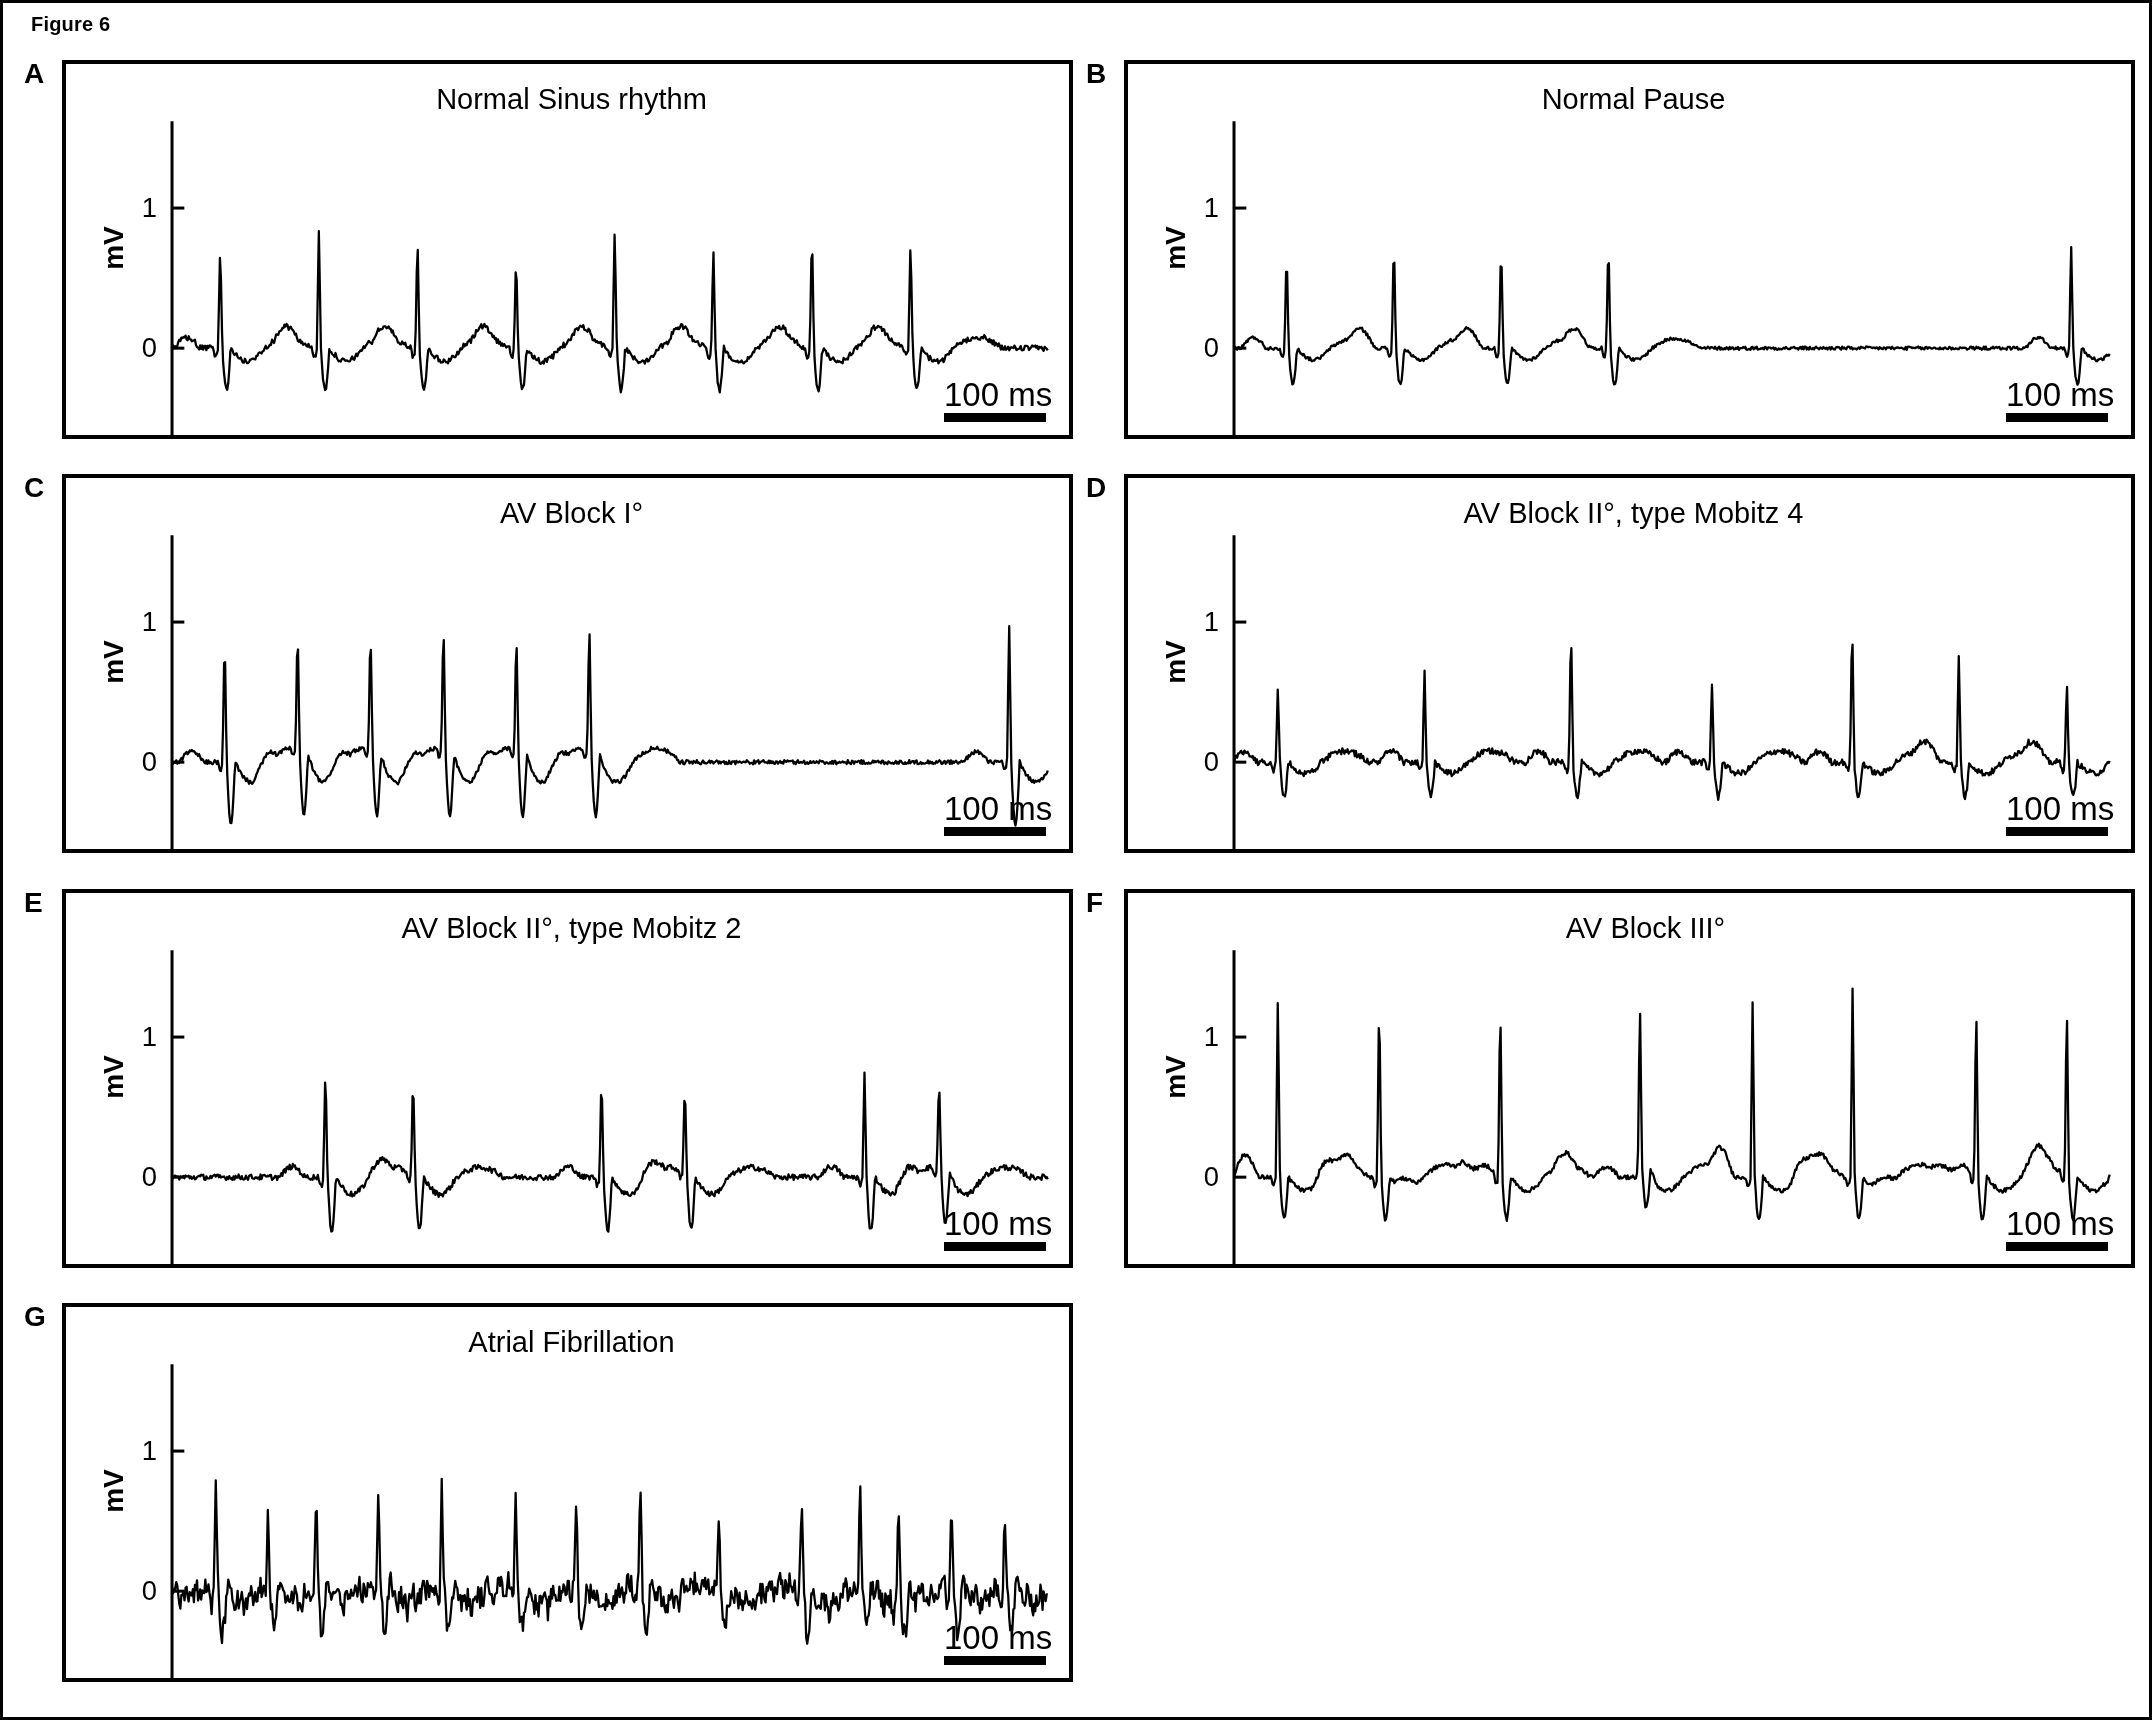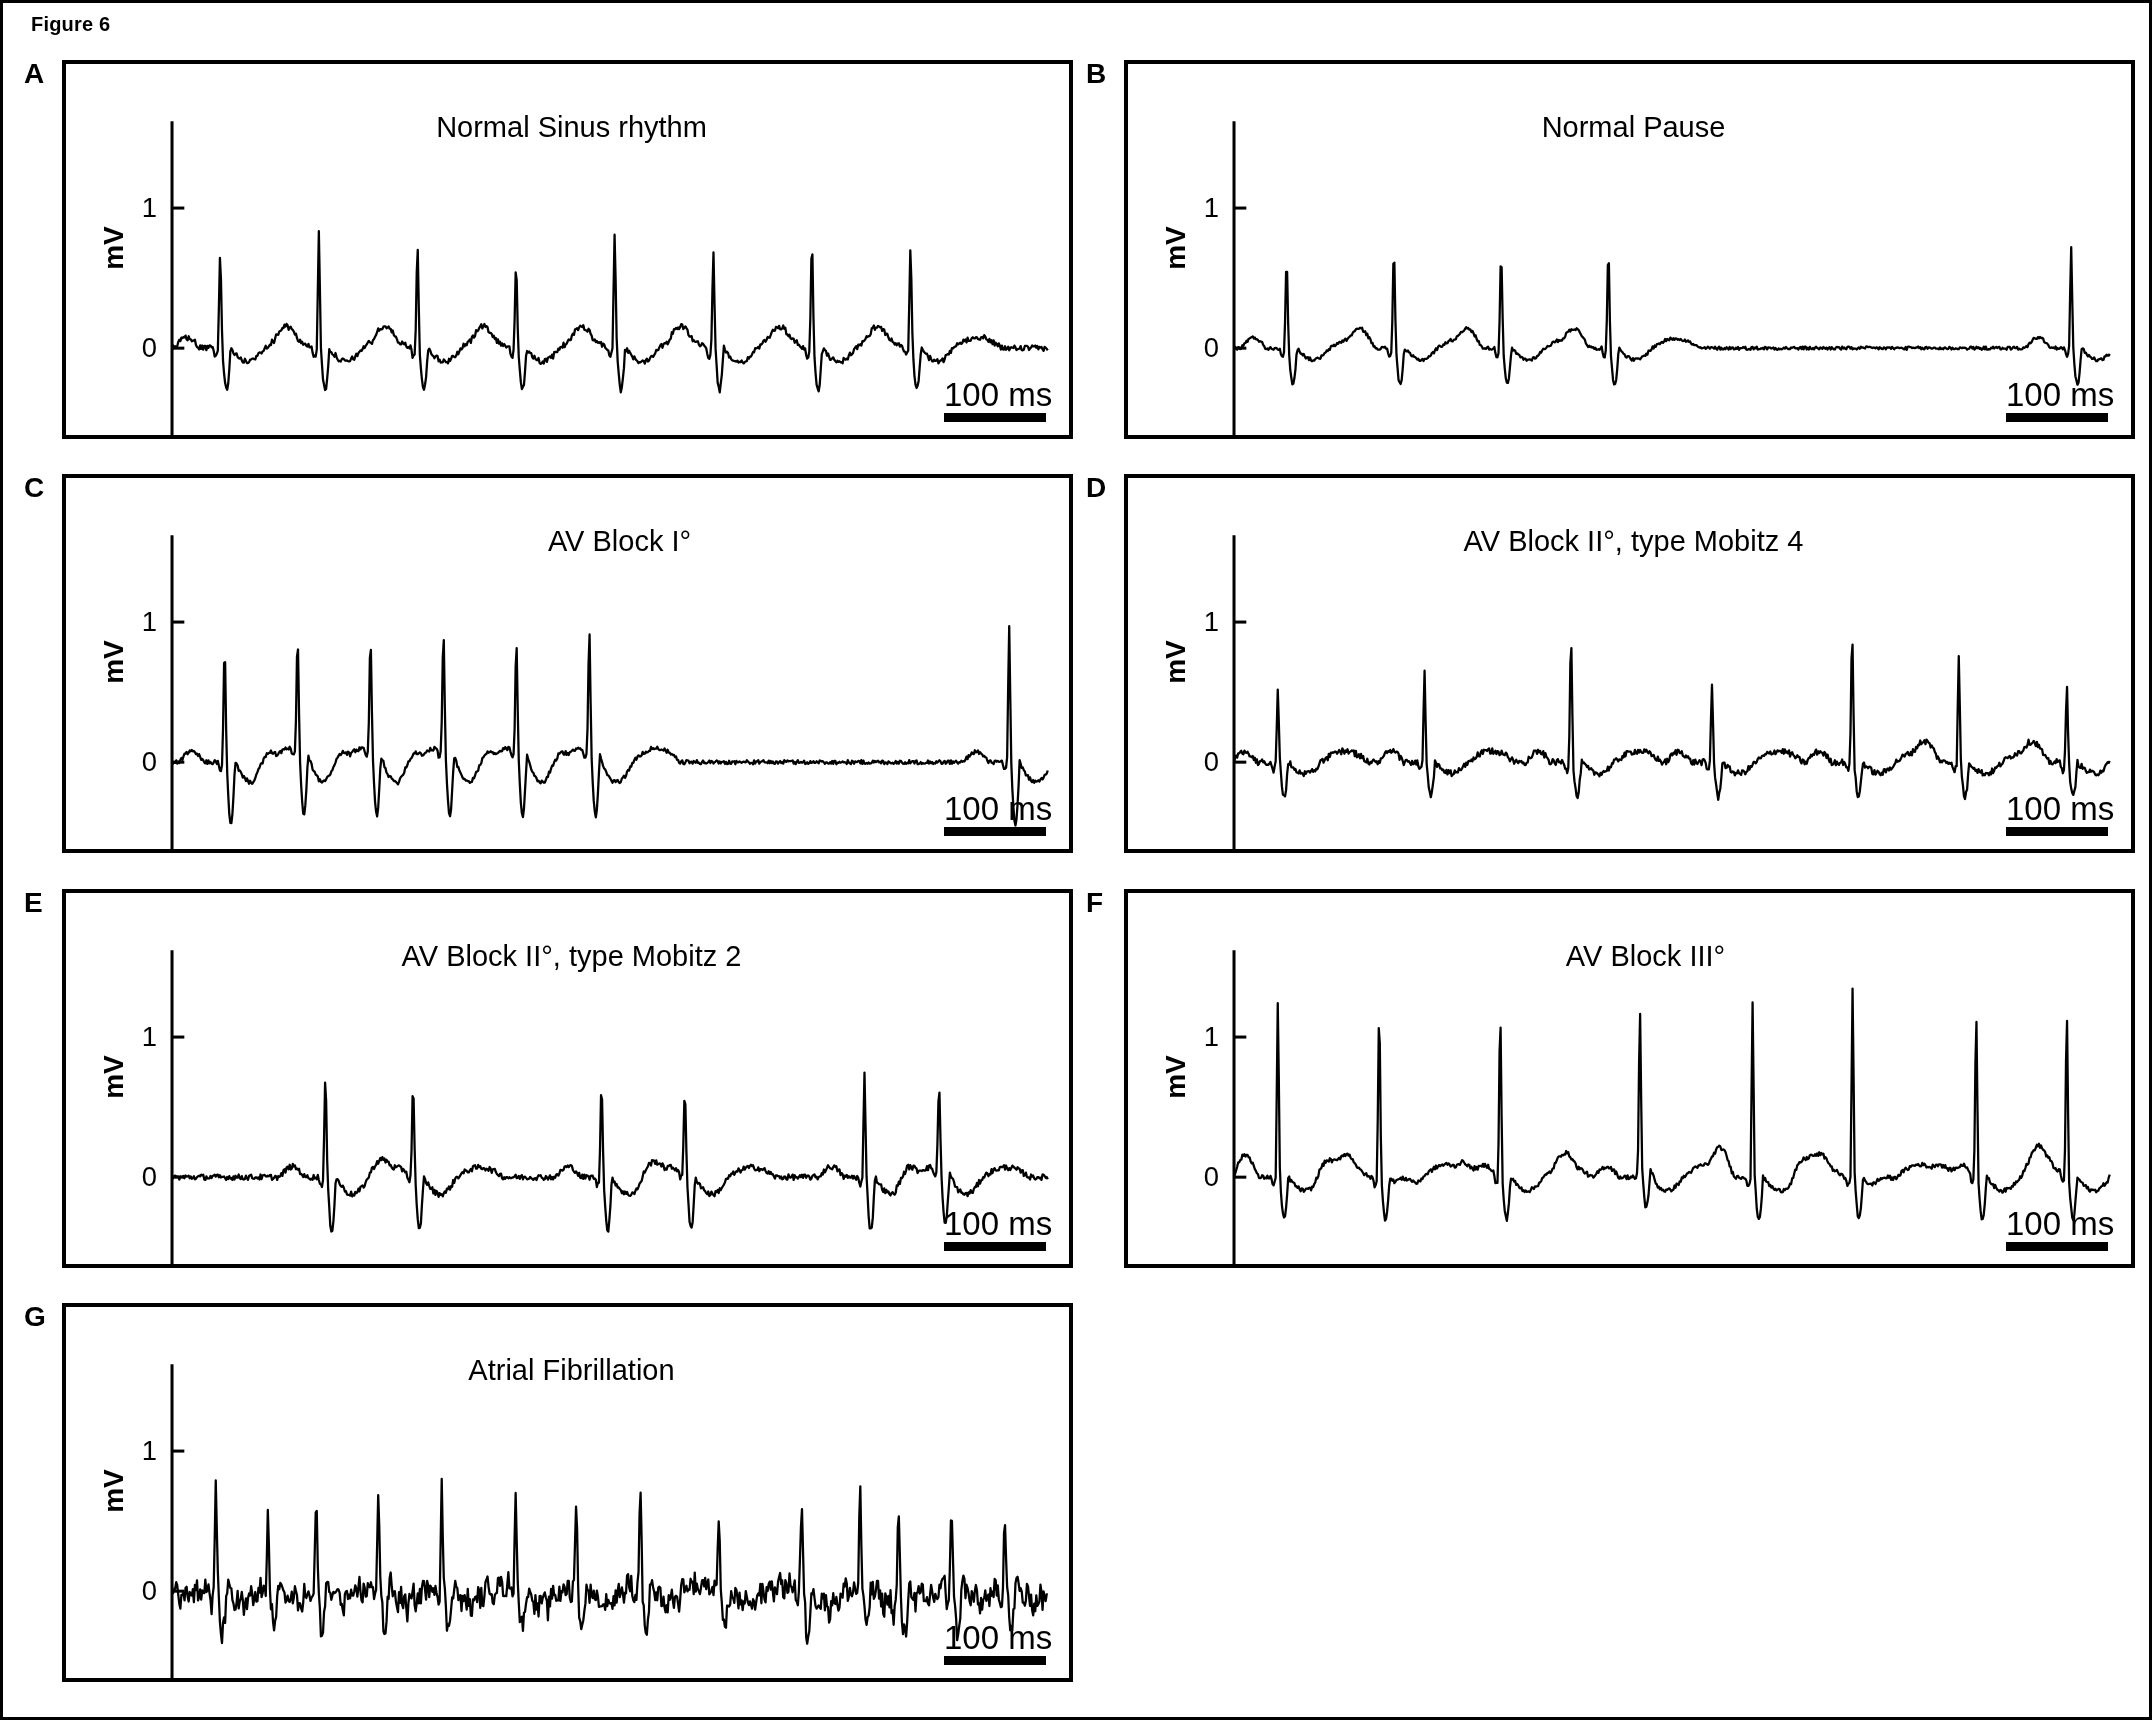--- a/index.html
+++ b/index.html
@@ -63,21 +63,20 @@
     top: 0;
   }
 
   .panel-title {
     position: absolute;
     text-align: center;
     font-size: 29px;
     font-weight: normal;
     white-space: nowrap;
     line-height: 1;
-    margin-top: 28px;
   }
 
   .axis-label-mv {
     position: absolute;
     font-size: 28px;
     font-weight: bold;
     transform: rotate(-90deg);
     transform-origin: 50% 50%;
     line-height: 1;
   }
@@ -151,21 +150,21 @@
       </div>
       <div class="panel-wrap" style="left: 21px; top: 471px;">
         <div class="panel-letter">C</div>
         <div class="panel-box" style="width: 1011px; height: 379px;">
           <svg class="panel-svg" width="1011" height="379" viewBox="0 0 1068 400">
             <line x1="112" x2="112" y1="60.23999999999998" y2="391.76" stroke="#000000" stroke-width="3.2"></line>
             <line x1="112" x2="125" y1="152" y2="152" stroke="#000000" stroke-width="3.2"></line>
             <line x1="112" x2="125" y1="300" y2="300" stroke="#000000" stroke-width="3.2"></line>
             <polyline points="112.0,299.8 113.1,301.6 114.2,299.7 115.3,300.6 116.4,298.1 117.5,301.6 118.6,299.4 119.7,300.9 120.8,297.6 121.9,295.6 123.0,297.5 124.1,294.0 125.2,290.9 126.3,290.9 127.4,289.1 128.5,291.6 129.6,290.0 130.7,287.6 131.8,288.5 132.9,287.2 134.0,288.6 135.1,288.2 136.2,289.5 137.3,291.5 138.4,291.0 139.5,293.5 140.6,291.5 141.7,294.5 142.8,297.6 143.9,296.5 145.0,298.0 146.1,300.2 147.2,301.3 148.3,298.0 149.4,301.8 150.5,298.1 151.6,301.2 152.7,299.8 153.8,301.6 154.9,302.1 156.0,300.4 157.1,297.9 158.2,298.8 159.3,301.9 160.4,298.7 161.5,303.7 162.6,308.8 163.7,309.5 164.8,303.0 165.9,263.9 167.0,195.2 168.1,194.4 169.2,266.0 170.3,311.5 171.4,335.0 172.5,355.0 173.6,364.1 174.7,364.3 175.8,354.8 176.9,336.2 178.0,313.1 179.1,300.7 180.2,301.4 181.3,303.5 182.4,309.1 183.5,308.6 184.6,310.2 185.7,312.8 186.8,316.4 187.9,314.6 189.0,316.7 190.1,320.1 191.2,317.1 192.3,319.9 193.4,322.8 194.5,319.6 195.6,322.0 196.7,322.9 197.8,321.1 198.9,319.4 200.0,316.8 201.1,312.9 202.2,310.6 203.3,307.3 204.4,305.9 205.5,302.2 206.6,301.0 207.7,301.5 208.8,296.0 209.9,294.5 211.0,294.6 212.1,290.5 213.2,291.3 214.3,290.3 215.4,290.3 216.5,287.7 217.6,290.5 218.7,291.1 219.8,289.8 220.9,289.1 222.0,293.6 223.1,293.0 224.2,291.4 225.3,289.3 226.4,288.2 227.5,290.5 228.6,286.6 229.7,286.3 230.8,286.6 231.9,284.5 233.0,286.3 234.1,285.7 235.2,286.6 236.3,283.7 237.4,285.8 238.5,290.8 239.6,291.5 240.7,291.8 241.8,288.6 242.9,256.2 244.0,188.5 245.1,181.0 246.2,248.6 247.3,300.3 248.4,324.2 249.5,341.8 250.6,354.4 251.7,355.2 252.8,345.7 253.9,329.3 255.0,305.9 256.1,293.2 257.2,298.4 258.3,298.8 259.4,301.7 260.5,307.9 261.6,309.3 262.7,310.1 263.8,313.3 264.9,313.9 266.0,315.2 267.1,320.2 268.2,318.1 269.3,320.8 270.4,321.5 271.5,320.1 272.6,319.3 273.7,320.0 274.8,318.2 275.9,315.7 277.0,314.7 278.1,314.2 279.2,313.2 280.3,309.7 281.4,308.5 282.5,305.1 283.6,303.2 284.7,300.4 285.8,296.5 286.9,295.2 288.0,293.1 289.1,291.3 290.2,292.5 291.3,291.0 292.4,288.1 293.5,290.2 294.6,290.5 295.7,289.6 296.8,292.3 297.9,288.9 299.0,289.7 300.1,293.8 301.2,290.3 302.3,289.3 303.4,287.4 304.5,286.4 305.6,289.5 306.7,286.8 307.8,288.1 308.9,288.4 310.0,284.4 311.1,286.5 312.2,284.4 313.3,284.5 314.4,284.9 315.5,288.7 316.6,292.4 317.7,294.2 318.8,288.7 319.9,258.1 321.0,189.9 322.1,181.5 323.2,247.8 324.3,298.1 325.4,322.3 326.5,341.9 327.6,352.5 328.7,357.3 329.8,347.8 330.9,328.4 332.0,307.0 333.1,296.2 334.2,297.8 335.3,298.7 336.4,305.3 337.5,306.3 338.6,311.1 339.7,312.6 340.8,315.7 341.9,314.6 343.0,314.9 344.1,317.3 345.2,318.2 346.3,319.9 347.4,319.9 348.5,320.8 349.6,322.0 350.7,323.5 351.8,320.8 352.9,317.2 354.0,315.4 355.1,314.3 356.2,313.4 357.3,311.2 358.4,305.5 359.5,305.7 360.6,303.2 361.7,299.2 362.8,299.0 363.9,296.7 365.0,295.6 366.1,293.5 367.2,290.7 368.3,291.0 369.4,288.6 370.5,291.5 371.6,291.4 372.7,290.6 373.8,289.7 374.9,290.6 376.0,293.2 377.1,292.9 378.2,291.8 379.3,290.1 380.4,289.8 381.5,287.6 382.6,288.3 383.7,288.8 384.8,284.9 385.9,287.6 387.0,287.5 388.1,287.7 389.2,283.9 390.3,285.0 391.4,285.7 392.5,287.8 393.6,295.3 394.7,294.8 395.8,288.2 396.9,257.8 398.0,189.4 399.1,171.0 400.2,242.0 401.3,297.5 402.4,321.8 403.5,340.2 404.6,353.9 405.7,357.1 406.8,349.8 407.9,329.9 409.0,310.3 410.1,296.0 411.2,295.5 412.3,298.6 413.4,305.1 414.5,305.1 415.6,308.9 416.7,311.2 417.8,313.5 418.9,316.2 420.0,317.8 421.1,317.6 422.2,319.4 423.3,319.3 424.4,320.1 425.5,320.0 426.6,321.9 427.7,321.1 428.8,320.8 429.9,316.6 431.0,317.1 432.1,314.1 433.2,310.5 434.3,309.9 435.4,309.0 436.5,303.3 437.6,303.0 438.7,301.1 439.8,295.8 440.9,294.9 442.0,293.0 443.1,291.9 444.2,291.2 445.3,288.6 446.4,290.1 447.5,289.6 448.6,288.4 449.7,289.6 450.8,289.4 451.9,291.5 453.0,290.3 454.1,291.5 455.2,290.8 456.3,290.2 457.4,289.1 458.5,288.1 459.6,288.6 460.7,288.3 461.8,285.1 462.9,286.2 464.0,284.1 465.1,285.4 466.2,287.3 467.3,283.9 468.4,284.4 469.5,288.8 470.6,292.6 471.7,294.9 472.8,291.6 473.9,264.9 475.0,199.0 476.1,179.6 477.2,244.6 478.3,298.0 479.4,322.7 480.5,343.0 481.6,354.0 482.7,358.0 483.8,348.9 484.9,329.8 486.0,310.2 487.1,292.1 488.2,296.9 489.3,299.6 490.4,303.4 491.5,307.8 492.6,310.2 493.7,311.0 494.8,314.4 495.9,315.0 497.0,316.8 498.1,320.2 499.2,319.6 500.3,321.4 501.4,322.3 502.5,319.5 503.6,320.6 504.7,321.7 505.8,321.5 506.9,318.9 508.0,315.5 509.1,315.6 510.2,310.1 511.3,311.1 512.4,306.8 513.5,303.7 514.6,303.8 515.7,300.0 516.8,297.4 517.9,298.2 519.0,296.2 520.1,290.7 521.2,291.2 522.3,289.9 523.4,288.9 524.5,288.6 525.6,291.9 526.7,292.0 527.8,288.4 528.9,292.3 530.0,290.3 531.1,292.4 532.2,289.3 533.3,289.1 534.4,287.9 535.5,286.8 536.6,287.8 537.7,288.1 538.8,285.6 539.9,286.0 541.0,284.6 542.1,285.8 543.2,285.3 544.3,287.1 545.4,287.1 546.5,291.1 547.6,295.2 548.7,295.2 549.8,291.3 550.9,265.1 552.0,196.3 553.1,165.1 554.2,236.9 555.3,296.3 556.4,321.1 557.5,340.9 558.6,352.1 559.7,358.2 560.8,350.4 561.9,333.0 563.0,311.0 564.1,291.6 565.2,296.2 566.3,299.8 567.4,304.2 568.5,306.7 569.6,307.7 570.7,310.2 571.8,313.7 572.9,313.9 574.0,315.6 575.1,317.4 576.2,319.7 577.3,321.7 578.4,319.2 579.5,318.9 580.6,321.1 581.7,319.4 582.8,318.9 583.9,321.3 585.0,322.0 586.1,321.0 587.2,317.3 588.3,316.1 589.4,314.3 590.5,316.6 591.6,314.6 592.7,309.9 593.8,308.1 594.9,308.9 596.0,304.5 597.1,304.8 598.2,300.8 599.3,300.7 600.4,297.6 601.5,295.4 602.6,297.4 603.7,294.1 604.8,292.8 605.9,293.9 607.0,293.8 608.1,292.9 609.2,289.2 610.3,291.2 611.4,291.1 612.5,289.0 613.6,289.8 614.7,289.4 615.8,288.1 616.9,288.1 618.0,283.9 619.1,286.1 620.2,285.2 621.3,286.2 622.4,285.8 623.5,285.8 624.6,283.7 625.7,286.0 626.8,287.2 627.9,287.2 629.0,286.7 630.1,287.2 631.2,287.8 632.3,285.5 633.4,287.7 634.5,290.0 635.6,286.9 636.7,290.0 637.8,290.0 638.9,291.9 640.0,291.3 641.1,292.5 642.2,292.3 643.3,294.5 644.4,293.9 645.5,297.7 646.6,297.6 647.7,300.7 648.8,301.5 649.9,299.1 651.0,298.1 652.1,301.8 653.2,302.2 654.3,300.2 655.4,297.9 656.5,298.2 657.6,298.4 658.7,301.1 659.8,299.6 660.9,299.5 662.0,301.6 663.1,298.8 664.2,299.9 665.3,300.6 666.4,297.8 667.5,300.7 668.6,300.4 669.7,302.0 670.8,302.0 671.9,299.7 673.0,298.3 674.1,300.9 675.2,300.7 676.3,301.4 677.4,300.9 678.5,299.8 679.6,298.3 680.7,301.0 681.8,298.7 682.9,299.3 684.0,301.5 685.1,300.2 686.2,299.4 687.3,298.2 688.4,298.8 689.5,301.4 690.6,299.3 691.7,301.3 692.8,299.7 693.9,299.7 695.0,298.9 696.1,301.9 697.2,299.7 698.3,302.0 699.4,301.9 700.5,298.5 701.6,301.5 702.7,301.7 703.8,299.2 704.9,299.5 706.0,299.0 707.1,302.2 708.2,298.7 709.3,300.1 710.4,300.1 711.5,299.2 712.6,299.8 713.7,300.8 714.8,299.8 715.9,299.4 717.0,300.0 718.1,300.2 719.2,298.0 720.3,299.2 721.4,300.2 722.5,301.6 723.6,300.7 724.7,300.8 725.8,302.2 726.9,298.1 728.0,301.5 729.1,299.2 730.2,299.4 731.3,297.8 732.4,301.5 733.5,299.8 734.6,299.5 735.7,298.8 736.8,297.9 737.9,300.2 739.0,300.3 740.1,300.3 741.2,301.1 742.3,298.3 743.4,301.1 744.5,298.8 745.6,301.0 746.7,299.3 747.8,301.5 748.9,301.8 750.0,299.1 751.1,299.4 752.2,301.6 753.3,300.0 754.4,298.8 755.5,301.0 756.6,299.9 757.7,301.5 758.8,297.9 759.9,299.2 761.0,299.7 762.1,298.1 763.2,299.2 764.3,299.0 765.4,298.8 766.5,298.6 767.6,298.2 768.7,301.6 769.8,299.9 770.9,302.1 772.0,299.6 773.1,297.9 774.2,300.8 775.3,300.6 776.4,299.7 777.5,300.6 778.6,300.0 779.7,298.4 780.8,301.9 781.9,301.4 783.0,300.1 784.1,301.8 785.2,301.0 786.3,298.9 787.4,300.7 788.5,300.3 789.6,299.0 790.7,300.7 791.8,300.7 792.9,299.1 794.0,299.9 795.1,301.2 796.2,298.2 797.3,298.6 798.4,299.3 799.5,299.0 800.6,300.3 801.7,301.8 802.8,300.2 803.9,300.3 805.0,301.5 806.1,301.5 807.2,300.1 808.3,301.5 809.4,298.7 810.5,301.8 811.6,298.6 812.7,298.7 813.8,302.2 814.9,300.6 816.0,300.7 817.1,299.6 818.2,300.5 819.3,300.1 820.4,299.2 821.5,300.2 822.6,300.0 823.7,300.5 824.8,301.9 825.9,297.8 827.0,300.5 828.1,301.0 829.2,302.1 830.3,298.5 831.4,299.3 832.5,301.7 833.6,299.2 834.7,299.7 835.8,299.9 836.9,298.7 838.0,298.9 839.1,301.3 840.2,297.9 841.3,301.8 842.4,298.4 843.5,301.6 844.6,301.7 845.7,300.7 846.8,301.7 847.9,300.4 849.0,301.5 850.1,301.3 851.2,300.7 852.3,298.4 853.4,300.3 854.5,298.8 855.6,300.0 856.7,299.1 857.8,298.5 858.9,300.2 860.0,299.6 861.1,301.2 862.2,298.3 863.3,298.9 864.4,302.0 865.5,300.3 866.6,300.4 867.7,301.9 868.8,299.1 869.9,300.0 871.0,301.0 872.1,301.3 873.2,300.6 874.3,301.8 875.4,300.6 876.5,298.8 877.6,301.5 878.7,299.7 879.8,301.6 880.9,298.5 882.0,298.7 883.1,300.4 884.2,301.6 885.3,301.9 886.4,300.1 887.5,301.8 888.6,300.7 889.7,301.2 890.8,297.8 891.9,301.2 893.0,299.9 894.1,298.9 895.2,298.9 896.3,301.4 897.4,298.8 898.5,298.1 899.6,302.1 900.7,302.0 901.8,301.5 902.9,299.9 904.0,302.0 905.1,300.9 906.2,301.5 907.3,301.5 908.4,300.7 909.5,300.8 910.6,298.3 911.7,301.5 912.8,299.3 913.9,301.1 915.0,299.9 916.1,302.0 917.2,300.9 918.3,301.4 919.4,299.0 920.5,300.4 921.6,299.3 922.7,298.0 923.8,299.1 924.9,301.8 926.0,301.5 927.1,299.5 928.2,298.7 929.3,301.7 930.4,300.5 931.5,298.4 932.6,298.5 933.7,301.8 934.8,298.2 935.9,301.7 937.0,299.1 938.1,300.8 939.2,299.4 940.3,298.5 941.4,300.4 942.5,301.5 943.6,299.9 944.7,300.3 945.8,298.5 946.9,299.6 948.0,298.9 949.1,299.1 950.2,297.3 951.3,294.2 952.4,296.8 953.5,292.6 954.6,294.0 955.7,292.3 956.8,289.6 957.9,291.1 959.0,291.5 960.1,287.4 961.2,289.6 962.3,289.2 963.4,287.6 964.5,291.4 965.6,289.4 966.7,291.0 967.8,291.9 968.9,293.9 970.0,293.3 971.1,294.8 972.2,295.1 973.3,298.5 974.4,300.9 975.5,298.6 976.6,298.1 977.7,300.4 978.8,300.7 979.9,302.1 981.0,298.6 982.1,298.3 983.2,299.5 984.3,298.6 985.4,299.6 986.5,299.7 987.6,298.9 988.7,298.4 989.8,303.1 990.9,307.2 992.0,307.1 993.1,305.6 994.2,294.6 995.3,219.2 996.4,156.3 997.5,230.4 998.6,301.0 999.7,328.6 1000.8,347.3 1001.9,361.8 1003.0,367.0 1004.1,360.0 1005.2,344.7 1006.3,324.5 1007.4,297.9 1008.5,301.8 1009.6,306.1 1010.7,305.5 1011.8,308.4 1012.9,309.8 1014.0,314.0 1015.1,313.9 1016.2,313.7 1017.3,318.5 1018.4,316.1 1019.5,319.9 1020.6,321.1 1021.7,318.9 1022.8,321.9 1023.9,319.5 1025.0,320.5 1026.1,320.1 1027.2,319.1 1028.3,320.5 1029.4,318.3 1030.5,316.8 1031.6,318.2 1032.7,316.3 1033.8,313.4 1034.9,313.1 1036.0,312.1 1037.1,308.8" fill="none" stroke="#000000" stroke-width="2.4" stroke-linejoin="round"></polyline>
           </svg>
-          <div class="panel-title" style="left: 8px; top: 21px; width: 1011px; padding-left: 40px;">AV Block I°</div>
+          <div class="panel-title" style="left: 0px; top: 21px; width: 1011px;">AV Block I°</div>
           <div class="axis-label-mv" style="left: 19px; top: 170px; width: 57px; text-align: center;">mV</div>
           <div class="tick-label" style="left: 51px; top: 130px; width: 40px;">1</div>
           <div class="tick-label" style="left: 51px; top: 270px; width: 40px;">0</div>
           <div class="scalebar" style="right: 23px; bottom: 13.2px; width: 102px;">
             <div class="scalebar-text">100 ms</div>
             <div class="scalebar-line"></div>
           </div>
         </div>
       </div>
       <div class="panel-wrap" style="left: 1083px; top: 471px;">

